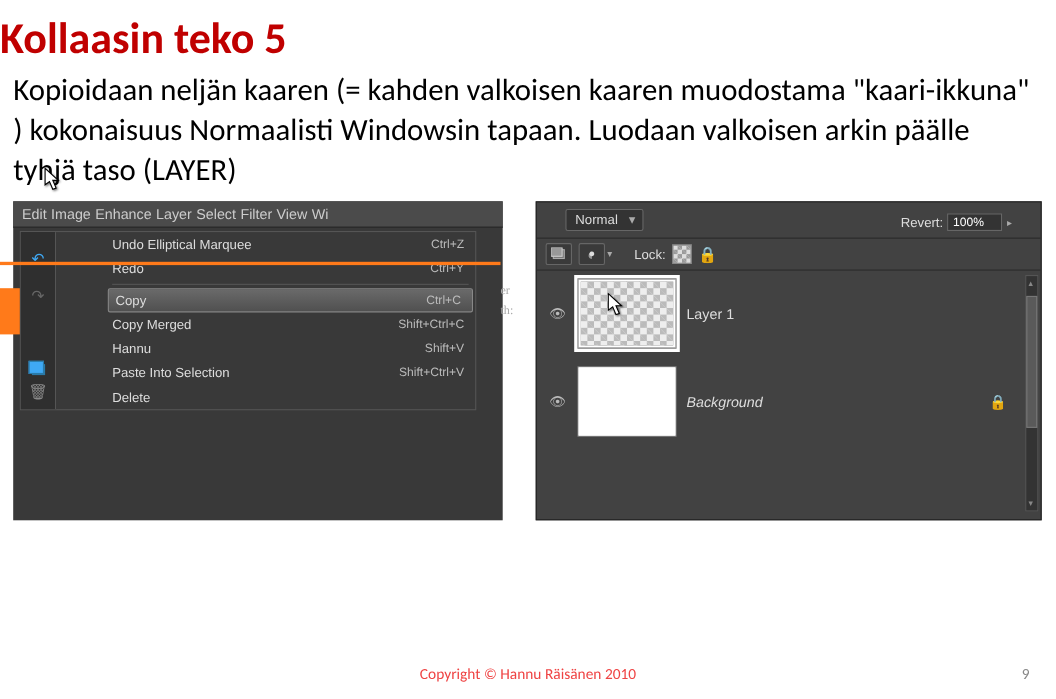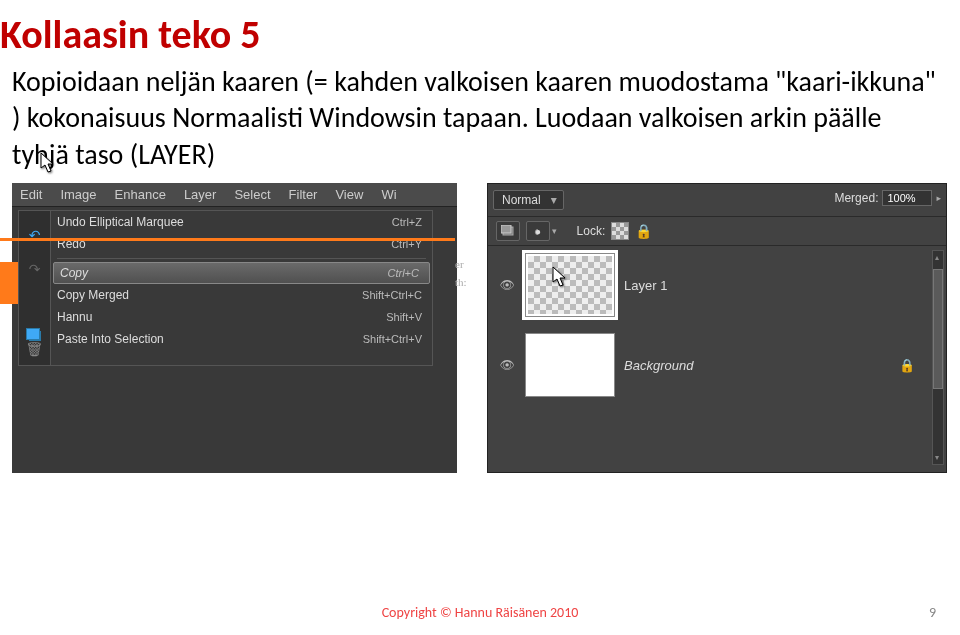--- a/index.html
+++ b/index.html
@@ -1,43 +1,43 @@
 <!DOCTYPE html>
 <html><head>
   <meta charset="utf-8">
   <style>
     * { margin: 0; padding: 0; box-sizing: border-box; }
     body { width: 960px; height: 635px; background: #fff; font-family: Calibri, Arial, sans-serif; position: relative; }
     .title { color: #c00000; font-size: 40px; font-weight: bold; text-align: left; margin: 10px auto 5px; }
     .body-text { font-size: 28px; color: #000; margin: 0 20px 10px 12px; line-height: 1.3; }
     .panels { display: flex; gap: 30px; margin: 0 12px; }
     .menu-panel { background: #393939; width: 445px; font-family: Tahoma, Arial, sans-serif; font-size: 12px; color: #ddd; }
-    .menubar { background: #4b4b4b; display: flex; padding: 4px 8px; gap: 18px; border-bottom: 1px solid #222; font-size: 13px; }
+    .menubar { background: #4b4b4b; display: flex; padding: 4px 8px; gap: 4px; border-bottom: 1px solid #222; font-size: 13px; }
     .menubar span { color: #ccc; }
     .dropdown { background: #393939; border: 1px solid #555; margin: 3px 6px 6px 6px; width: 415px; position: relative; }
     .dd-wrap { display: flex; }
     .dd-left { width: 32px; background: #2f2f2f; border-right: 1px solid #555; display: flex; flex-direction: column; align-items: center; padding-top: 16px; }
-    .dd-items { flex: 1; }
+    .dd-items { flex: 1; margin-left: 45px; }
     .dd-item { display: flex; align-items: center; justify-content: space-between; padding: 4px 10px 4px 6px; height: 22px; }
     .dd-item-label { color: #ddd; }
     .dd-item-shortcut { color: #bbb; font-size: 11px; }
-    .dd-highlight { background: linear-gradient(#6a6a6a,#505050); border: 1px solid #888; border-radius: 2px; margin: 0 2px; font-style: italic; }
+    .dd-highlight { background: linear-gradient(#6a6a6a,#505050); border: 1px solid #888; border-radius: 2px; margin: 0 2px; }
     .dd-divider { height: 1px; background: #555; margin: 3px 6px; }
     .dd-trash { margin-top: auto; margin-bottom: 8px; color: #888; font-size: 14px; }
     .dd-icon-undo { color: #3fa9f5; font-size: 14px; margin-bottom: 18px; }
     .dd-icon-redo { color: #666; font-size: 14px; margin-bottom: 6px; }
     .dd-icon-copy { color: #3fa9f5; font-size: 12px; margin-top: 48px; margin-bottom: 0; border: 1px solid #2a7aa8; width: 12px; height: 10px; position: relative; }
     .dd-icon-copy::after { content: ''; position: absolute; width: 12px; height: 10px; background: #3fa9f5; border: 1px solid #2a7aa8; top: -4px; left: -4px; }
     .orange-strip { position: absolute; left: 0; top: 262px; width: 18px; height: 42px; background: #ff7a1a; z-index: 2; }
     .orange-line { position: absolute; left: 0; top: 238px; width: 455px; height: 3px; background: #ff7a1a; z-index: 2; }
     .side-labels { position: absolute; left: 455px; top: 258px; font-size: 11px; color: #aaa; font-family: Tahoma; }
     .side-labels div { margin-bottom: 6px; }
 
     .layers-panel { background: #424242; width: 460px; height: 290px; font-family: Tahoma, Arial, sans-serif; font-size: 12px; color: #ddd; border: 1px solid #222; position: relative; }
-    .lp-header { display: flex; align-items: flex-start; padding: 6px 5px; border-bottom: 1px solid #2a2a2a; }
+    .lp-header { display: flex; align-items: flex-end; padding: 6px 26px; border-bottom: 1px solid #2a2a2a; }
     .lp-select { background: #333; border: 1px solid #666; padding: 2px 22px 2px 8px; position: relative; border-radius: 2px; }
     .lp-select::after { content: '▾'; position: absolute; right: 6px; color: #aaa; }
     .lp-opacity { display: flex; align-items: center; gap: 4px; margin-left: auto; }
     .lp-opacity input { width: 50px; background: #333; border: 1px solid #666; color: #fff; padding: 1px 4px; font-size: 11px; }
     .lp-caret { color: #aaa; font-size: 9px; }
     .lp-row2 { display: flex; align-items: center; padding: 4px 8px; gap: 6px; border-bottom: 1px solid #2a2a2a; }
     .lp-tinybtn { width: 24px; height: 20px; background: #3a3a3a; border: 1px solid #666; border-radius: 2px; display: flex; align-items: center; justify-content: center; }
     .lp-tinybtn.fx { position: relative; }
     .lp-tinybtn.fx::after { content: '●'; font-size: 10px; color: #ddd; position: absolute; }
     .lp-tinybtn.fx::before { content: '◐'; font-size: 14px; color: #999; }
@@ -110,37 +110,41 @@
             <span class="dd-item-shortcut">Shift+Ctrl+C</span>
           </div>
           <div class="dd-item">
             <span class="dd-item-label">Hannu</span>
             <span class="dd-item-shortcut">Shift+V</span>
           </div>
           <div class="dd-item">
             <span class="dd-item-label">Paste Into Selection</span>
             <span class="dd-item-shortcut">Shift+Ctrl+V</span>
           </div>
+          <div class="dd-item">
+            <span class="dd-item-label">Delete</span>
+            <span class="dd-item-shortcut"></span>
+          </div>
         </div>
       </div>
     </div>
     <div class="cursor-arrow" style="left:40px; top:152px;">
       <svg viewBox="0 0 16 22">
           <path d="M1 1 L1 16 L5 13 L8 20 L11 19 L8 12 L13 12 Z" fill="#fff" stroke="#000" stroke-width="1"></path>
         </svg>
     </div>
   </div>
 
   <div class="layers-panel">
     <div class="lp-header">
       <div class="lp-select">
         <span>Normal</span>
       </div>
       <div class="lp-opacity">
-        <span>Merged:</span>
+        <span>Revert:</span>
         <input type="text" value="100%" style="">
         <span class="lp-caret">▸</span>
       </div>
     </div>
     <div class="lp-row2">
       <div class="lp-tinybtn">
         <svg width="14" height="12" viewBox="0 0 14 12">
             <rect x="2" y="2" width="10" height="8" fill="#777" stroke="#aaa"></rect>
             <rect x="0" y="0" width="10" height="8" fill="#999" stroke="#ccc"></rect>
           </svg>

